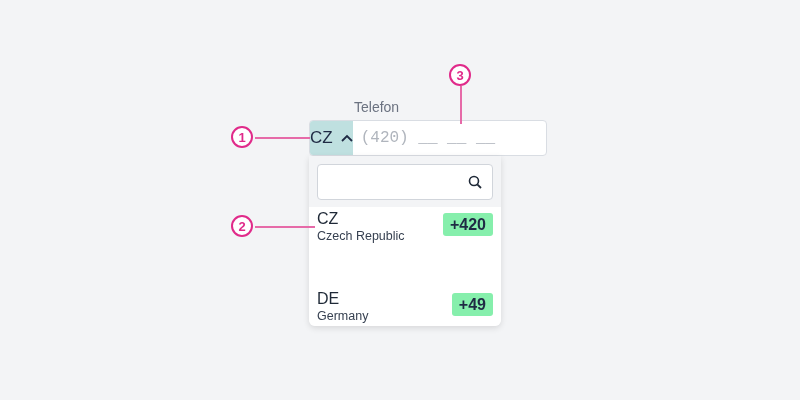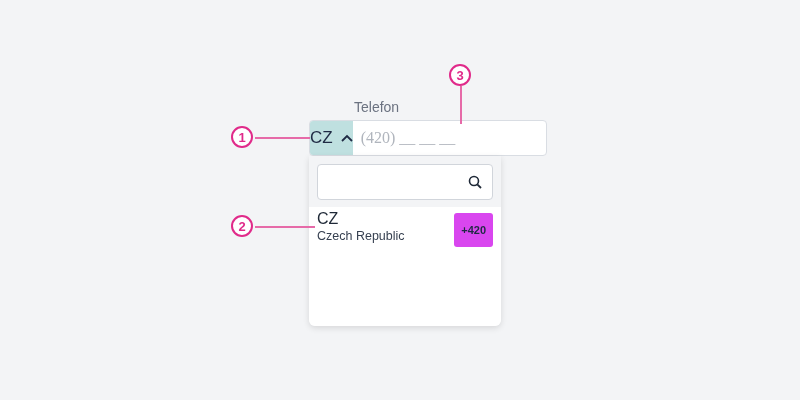--- a/index.html
+++ b/index.html
@@ -4,33 +4,33 @@
 <style>
   * { box-sizing: border-box; margin: 0; padding: 0; }
   html, body { width: 800px; height: 400px; overflow: hidden; }
   body { background: #f3f4f6; font-family: "Liberation Sans", "DejaVu Sans", sans-serif; position: relative; color: #1f2937; }
 
   .label { position: absolute; left: 310px; top: 99px; font-size: 14px; color: #6b7280; margin-left: 44px; }
 
   .field { position: absolute; left: 309px; top: 120px; width: 238px; height: 36px; border: 1px solid #d9dde3; border-radius: 4px; background: #fff; display: flex; }
   .country-btn { width: 78px; height: 100%; background: #bfe0e0; border-radius: 3px 0 0 3px; display: flex; align-items: center; justify-content: center; gap: 8px; color: #1f2a44; font-size: 17px; cursor: pointer; }
   .country-btn svg { width: 12px; height: 8px; }
-  .phone-input { flex: 1; border: none; outline: none; background: transparent; padding-left: 8px; font-size: 16px; color: #9ca3af; font-family: Liberation Serif, serif; }
+  .phone-input { flex: 1; border: none; outline: none; background: transparent; padding-left: 8px; font-size: 16px; color: #9ca3af; font-family: Liberation Mono, monospace; }
   .phone-input::placeholder { color: #b0b5bd; }
 
   .dropdown { position: absolute; left: 309px; top: 156px; width: 192px; height: 170px; background: #f3f4f6; border-radius: 0 0 6px 6px; box-shadow: 0 2px 6px rgba(0,0,0,0.12); }
   .search-wrap { position: absolute; left: 8px; top: 8px; width: 176px; height: 36px; border: 1px solid #d1d5db; border-radius: 4px; background: #fff; }
   .search-wrap input { width: 140px; height: 100%; border: none; outline: none; background: transparent; padding-left: 8px; font-family: inherit; }
   .search-icon { position: absolute; right: 10px; top: 10px; width: 14px; height: 14px; }
 
   .list { position: absolute; left: 0; top: 51px; width: 192px; height: 119px; background: #fff; border-radius: 0 0 6px 6px; }
   .item { position: absolute; left: 0; width: 192px; height: 40px; cursor: pointer; }
   .item .code { position: absolute; left: 8px; top: 3px; font-size: 16px; color: #1f2937; }
   .item .name { position: absolute; left: 8px; top: 22px; font-size: 12.5px; color: #374151; text-align: center; }
-  .item .badge { position: absolute; right: 8px; top: 6px; height: 34px; padding: 0 7px; background: #d946ef; border-radius: 3px; font-size: 11px; color: #1f2a44; display: flex; align-items: center; font-weight: bold; }
+  .item .badge { position: absolute; right: 8px; top: 6px; height: 23px; padding: 0 7px; background: #86efac; border-radius: 3px; font-size: 16px; color: #1f2a44; display: flex; align-items: center; font-weight: bold; }
 
   .callout { position: absolute; width: 22px; height: 22px; border: 2px solid #e02a8a; border-radius: 50%; background: #fff; color: #e02a8a; font-size: 13px; font-weight: bold; display: flex; align-items: center; justify-content: center; }
   .line { position: absolute; background: #e66aa8; }
 </style>
 </head>
 <body>
 
 <div class="label">Telefon</div>
 
 <div class="field">
@@ -50,20 +50,25 @@
         <circle cx="6" cy="6" r="4.5" fill="none" stroke="#1f2937" stroke-width="1.6"></circle>
         <path d="M9.3 9.3 L13 13" stroke="#1f2937" stroke-width="1.8"></path>
       </svg>
   </div>
   <div class="list">
     <div class="item" style="top:0">
       <span class="code">CZ</span>
       <span class="name">Czech Republic</span>
       <span class="badge">+420</span>
     </div>
+    <div class="item" style="top:80px">
+      <span class="code">DE</span>
+      <span class="name">Germany</span>
+      <span class="badge">+49</span>
+    </div>
   </div>
 </div>
 
 <div class="line" style="left:255px; top:137px; width:55px; height:1.5px;"></div>
 <div class="callout" style="left:231px; top:126px;">1</div>
 
 <div class="line" style="left:255px; top:226px; width:60px; height:1.5px;"></div>
 <div class="callout" style="left:231px; top:215px;">2</div>
 
 <div class="line" style="left:460px; top:86px; width:1.5px; height:38px;"></div>

